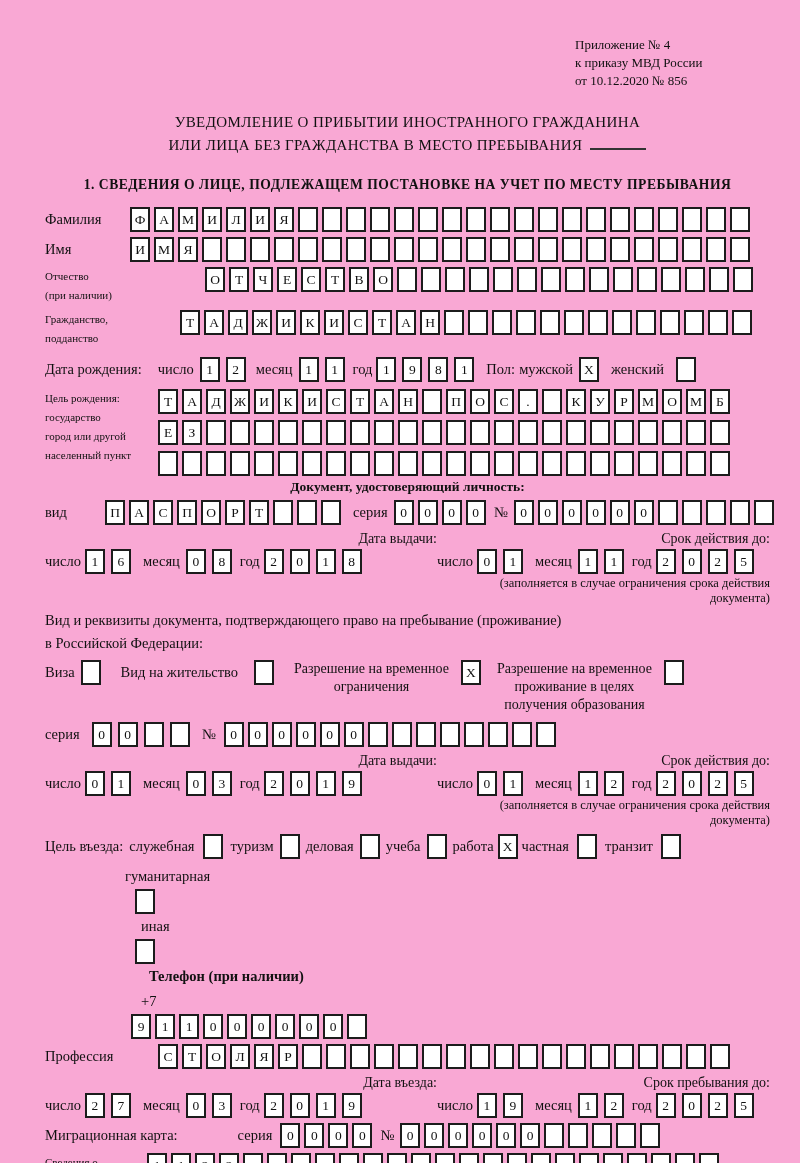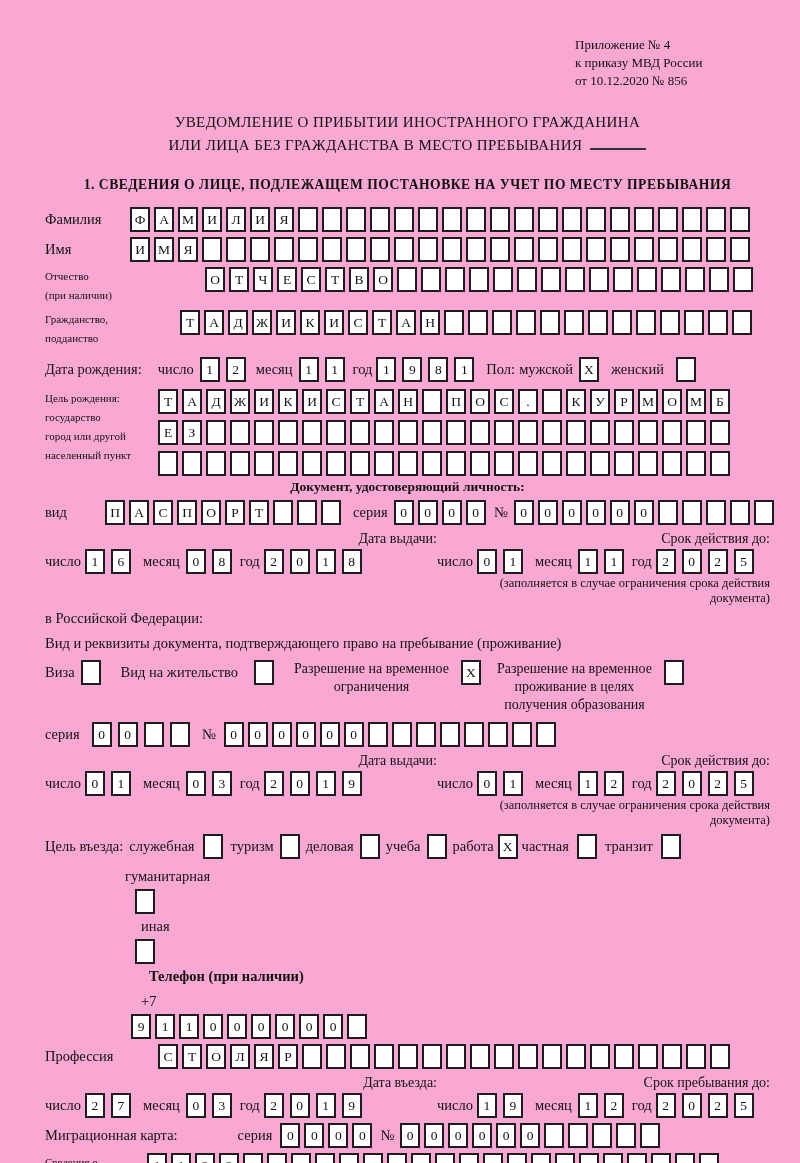--- a/index.html
+++ b/index.html
@@ -385,22 +385,22 @@
             <span class="cell">2</span>
             <span class="cell">0</span>
             <span class="cell">2</span>
             <span class="cell">5</span>
           </span>
       </div>
       <div class="note">(заполняется в случае ограничения срока действия документа)</div>
     </div>
   </div>
 
+  <div class="plain">Вид и реквизиты документа, подтверждающего право на пребывание (проживание)</div>
   <div class="plain" style="margin-top:2px;">в Российской Федерации:</div>
-  <div class="plain">Вид и реквизиты документа, подтверждающего право на пребывание (проживание)</div>
 
   <div class="row" style="margin-top:6px;">
     <span class="lbl">Виза</span>
     <span class="cells g6">
         <span class="cell"></span>
       </span>
     <span class="lbl g20">Вид на жительство</span>
     <span class="cells g16">
         <span class="cell"></span>
       </span>

